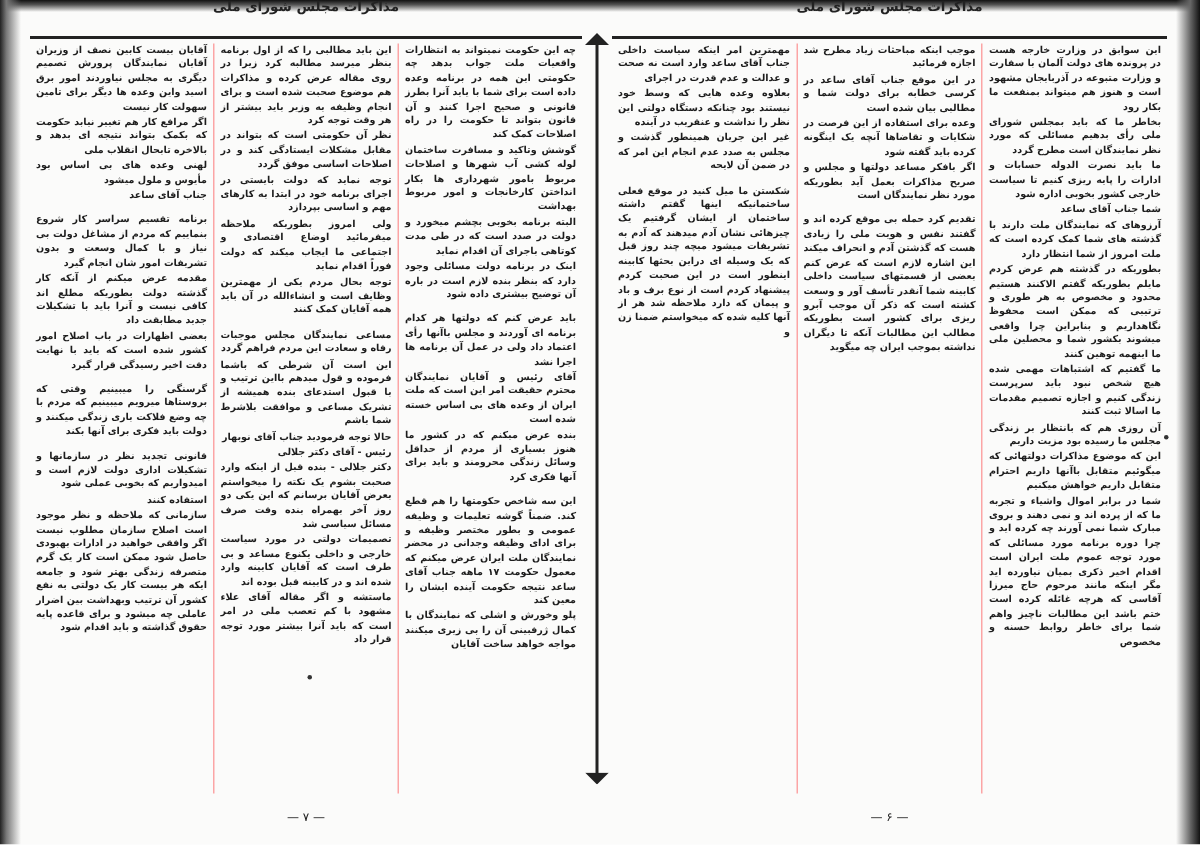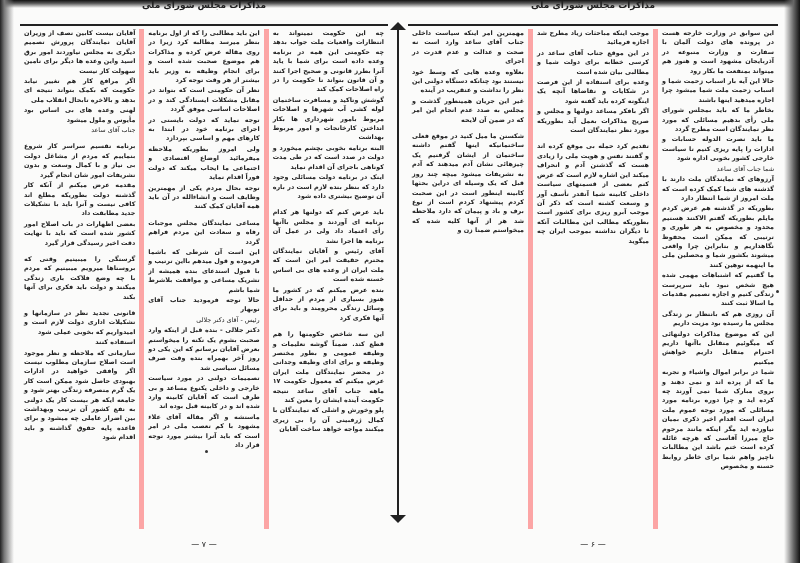--- a/index.html
+++ b/index.html
@@ -35,26 +35,26 @@
     position:absolute; top:24px; left:6px; right:6px; height:2px; background:#222;
   }
   .columns {
     position:absolute; top:29px; left:6px; right:6px; bottom:34px;
     display:flex; flex-direction:row-reverse; gap:0;
   }
   .col {
     flex:1; direction:rtl; text-align:justify;
     font-size:6.4px; line-height:9.4px; color:#1c1c1c;
     padding:0 4px; overflow:hidden;
-    border-left:5px solid #fca5a5;
+    border-left:1px solid #fca5a5;
     font-family:"DejaVu Sans", sans-serif;
   }
   .col:last-child { border-left:none; }
   .col p { margin:0 0 1px 0;font-weight:bold; }
-  .col .speaker { font-weight:normal; }
+  .col .speaker { font-weight:bold; }
   .col .para-gap { height:6px; }
   .page-number {
     position:absolute; bottom:14px; left:0; right:0; text-align:center;
     font-size:8px; color:#222; direction:rtl;
   }
   .gutter-line {
     position:absolute; left:397px; top:25px; width:2px; height:495px; background:#222;
   }
   .gutter-arrow-top, .gutter-arrow-bottom {
     position:absolute; left:390px; width:16px; height:8px; background:#222;
@@ -127,21 +127,20 @@
   <div class="gutter-line"></div>
   <div class="gutter-arrow-top"></div>
   <div class="gutter-arrow-bottom"></div>
 
   <div class="page right">
     <div class="running-head">مذاکرات مجلس شورای ملی</div>
     <div class="head-rule"></div>
     <div class="columns">
       <div class="col">
         <p>این سوابق در وزارت خارجه هست در پرونده های دولت آلمان با سفارت و وزارت متبوعه در آذربایجان مشهود است و هنوز هم میتواند بمنفعت ما بکار رود</p>
-        <p>حالا این آیه بار اسباب زحمت شما و اسباب زحمت ملت شما میشود چرا اجازه میدهید اینها باشند</p>
         <p>بخاطر ما که باید بمجلس شورای ملی رأی بدهیم مسائلی که مورد نظر نمایندگان است مطرح گردد</p>
         <p>ما باید نصرت الدوله حسابات و ادارات را پایه ریزی کنیم تا سیاست خارجی کشور بخوبی اداره شود</p>
         <p class="speaker">شما جناب آقای ساعد</p>
         <p>آرزوهای که نمایندگان ملت دارند با گذشته های شما کمک کرده است که ملت امروز از شما انتظار دارد</p>
         <p>بطوریکه در گذشته هم عرض کردم مایلم بطوریکه گفتم الاکنند هستیم محدود و مخصوص به هر طوری و ترتیبی که ممکن است محفوظ نگاهداریم و بنابراین چرا واقعی میشوند بکشور شما و محصلین ملی ما اینهمه توهین کنند</p>
         <p>ما گفتیم که اشتباهات مهمی شده هیچ شخص نبود باید سرپرست زندگی کنیم و اجازه تصمیم مقدمات ما اسالا ثبت کنند</p>
         <p>آن روزی هم که بانتظار بر زندگی مجلس ما رسیده بود مزیت داریم</p>
         <p>این که موضوع مذاکرات دولتهائی که میگوئیم متقابل باآنها داریم احترام متقابل داریم خواهش میکنیم</p>
         <p>شما در برابر اموال واشیاء و تجربه ما که از پرده اند و نمی دهند و بروی مبارک شما نمی آورند چه کرده اید و چرا دوره برنامه مورد مسائلی که مورد توجه عموم ملت ایران است اقدام اخیر ذکری بمیان نیاورده اید مگر اینکه مانند مرحوم حاج میرزا آقاسی که هرچه غائله کرده است ختم باشد این مطالبات ناچیز واهم شما برای خاطر روابط حسنه و مخصوص</p>
       </div>

